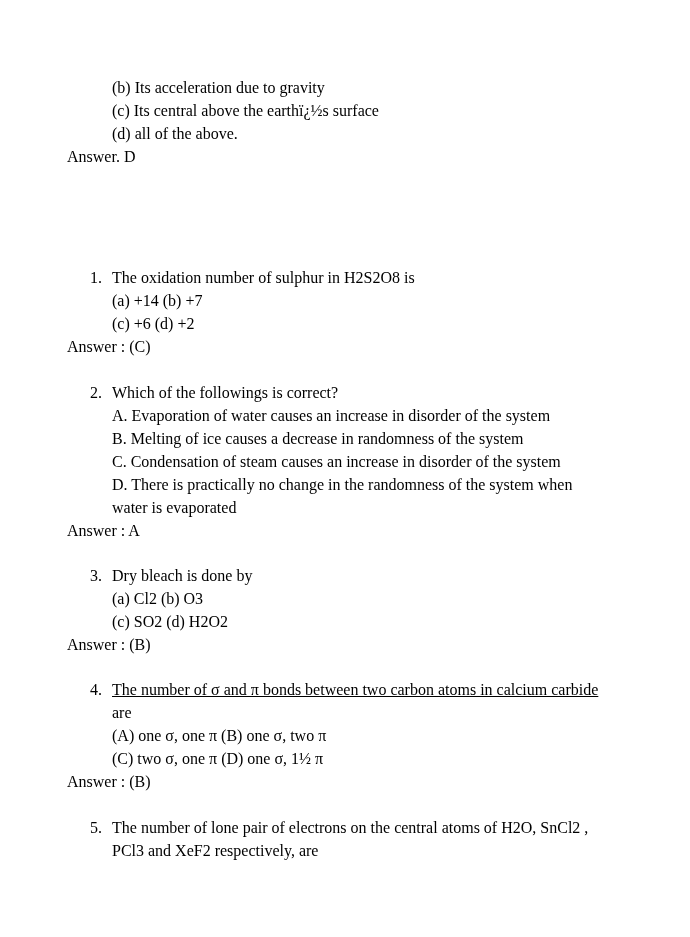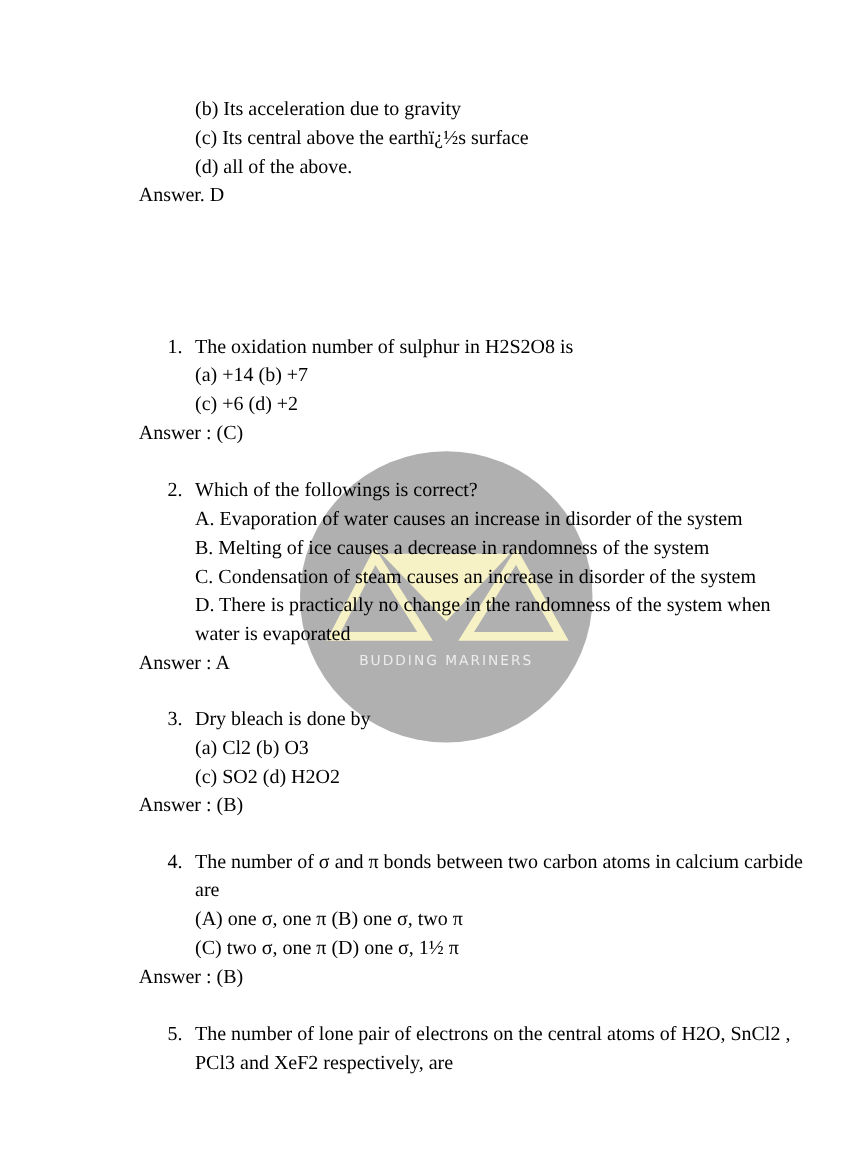--- a/index.html
+++ b/index.html
@@ -75,38 +75,27 @@
       position: absolute;
       left: 0;
       width: 234px;
       top: 161px;
       text-align: center;
       font-family: "DejaVu Sans", "Liberation Sans", sans-serif;
       font-size: 11px;
       letter-spacing: 1.6px;
       color: #ececec;
     }
-    .content { position: absolute; left: 0; top: 0; z-index: 1; width: 560px; height: 937px; margin-left: 44px; }
+    .content { position: absolute; left: 0; top: 0; z-index: 1; width: 560px; height: 937px; }
   </style>
 </head>
 <body>
 
 <div class="page">
 
-  <div class="watermark">
-    <svg width="234" height="233" viewBox="0 0 234 233">
-
-      <polygon points="65,82 168,82 117,136" fill="#f7f1c6"></polygon>
-
-      <polygon points="60,84 27,148 100,148" fill="none" stroke="#f7f1c6" stroke-width="7" stroke-linejoin="miter"></polygon>
-
-      <polygon points="173,84 133,148 209,148" fill="none" stroke="#f7f1c6" stroke-width="7" stroke-linejoin="miter"></polygon>
-    </svg>
-    <div class="wm-text">BUDDING MARINERS</div>
-  </div>
 
   <div class="content">
 
     <div class="line ind" style="top:78px;">(b) Its acceleration due to gravity</div>
     <div class="line ind" style="top:101px;">(c) Its central above the earthï¿½s surface</div>
     <div class="line ind" style="top:124px;">(d) all of the above.</div>
     <div class="line ans" style="top:147px;">Answer. D</div>
 
 
     <div>
@@ -131,21 +120,21 @@
     <div>
       <div class="num" style="top:566px;">3.</div>
       <div class="line ind" style="top:566px;">Dry bleach is done by</div>
       <div class="line ind" style="top:589px;">(a) Cl2 (b) O3</div>
       <div class="line ind" style="top:612px;">(c) SO2 (d) H2O2</div>
       <div class="line ans" style="top:635px;">Answer : (B)</div>
     </div>
 
     <div>
       <div class="num" style="top:680px;">4.</div>
-      <div class="line ind" style="top:680px;">The number of σ and π bonds between two carbon atoms in calcium carbide</div>
+      <div class="line ind" style="top:680px;text-decoration:underline;">The number of σ and π bonds between two carbon atoms in calcium carbide</div>
       <div class="line ind" style="top:703px;">are</div>
       <div class="line ind" style="top:726px;">(A) one σ, one π (B) one σ, two π</div>
       <div class="line ind" style="top:749px;">(C) two σ, one π (D) one σ, 1½ π</div>
       <div class="line ans" style="top:772px;">Answer : (B)</div>
     </div>
 
     <div>
       <div class="num" style="top:818px;">5.</div>
       <div class="line ind" style="top:818px;">The number of lone pair of electrons on the central atoms of H2O, SnCl2 ,</div>
       <div class="line ind" style="top:841px;">PCl3 and XeF2 respectively, are</div>

